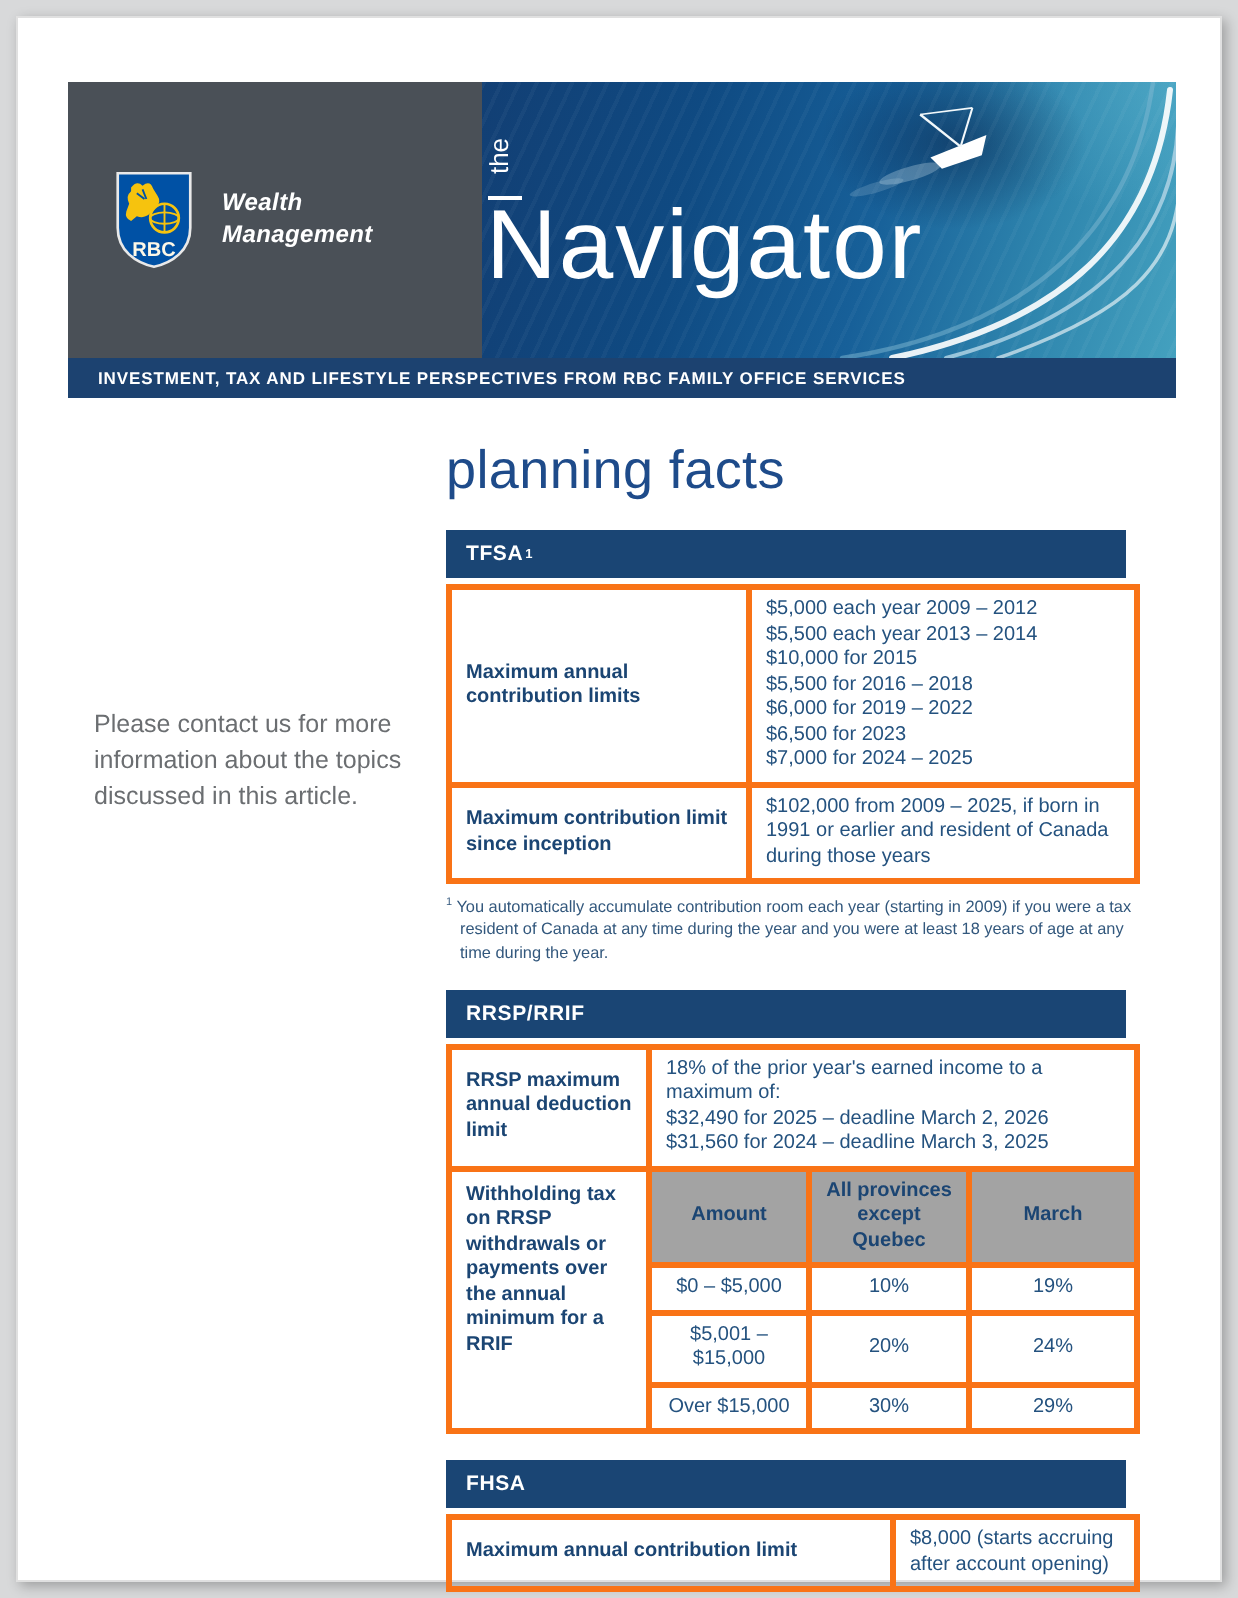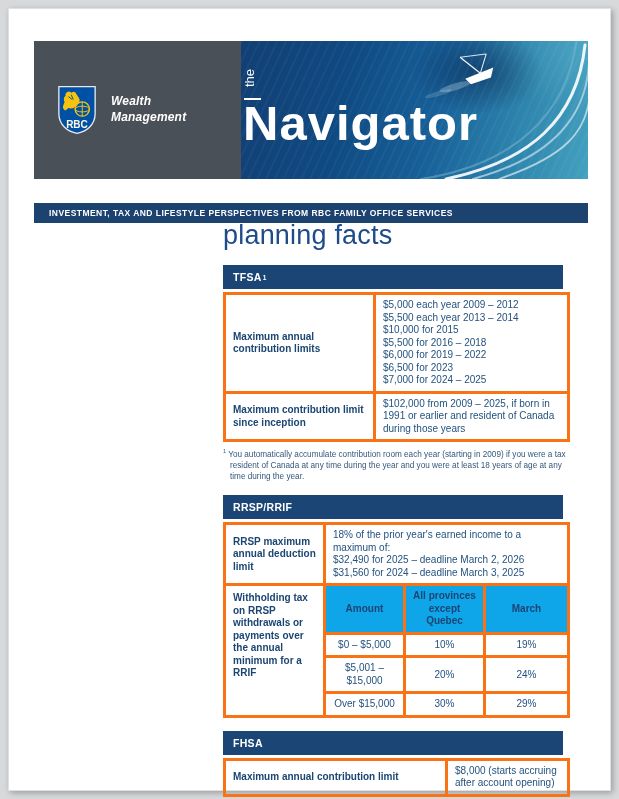--- a/index.html
+++ b/index.html
@@ -31,30 +31,30 @@
       linear-gradient(102deg,#123f74 0%, #0f4a82 30%, #176099 56%, #2f86ae 80%, #44a1bf 100%);
   }
   .hero-the{
     position:absolute;left:-11px;top:29px;width:40px;height:16px;
     color:#ffffff;font-size:13px;text-align:center;line-height:16px;
     transform:rotate(-90deg);
   }
   .the-rule{position:absolute;left:3px;top:57px;width:17px;height:2px;background:#ffffff;}
   .hero-title{
     position:absolute;left:2px;top:58px;
-    color:#ffffff;font-size:49px;line-height:1;letter-spacing:1px;font-weight:bold;
+    color:#ffffff;font-size:49px;line-height:1;letter-spacing:1px;font-weight:normal;
   }
   .hero-svg{position:absolute;left:0;top:0;width:100%;height:100%;}
 
   
   .banner{
     position:absolute;left:25px;top:170px;width:554px;height:20px;
     background:#1c4270;color:#ffffff;
     display:flex;align-items:center;padding-left:15px;box-sizing:border-box;
-    font-size:8.5px;font-weight:bold;letter-spacing:.45px;margin-top:24px;
+    font-size:8.5px;font-weight:bold;letter-spacing:.45px;
   }
 
   
   .contact-note{
     position:absolute;left:38px;top:344px;width:162px;
     color:#6b6e71;font-size:12.5px;line-height:1.45;
   }
 
   
   .main-col{position:absolute;left:214px;top:210px;width:356px;}
@@ -72,21 +72,21 @@
   .sec-bar sup{font-size:6.5px;margin-left:1px;font-weight:bold;}
 
   table.dtable{border-collapse:collapse;width:347px;margin-top:3px;border:2px solid #54575c;table-layout:fixed;}
   .dtable td,.dtable th{
     border:3px solid #f97316;padding:4px 7px;
     font-size:10px;line-height:1.25;color:#24527f;
     vertical-align:middle;text-align:left;word-wrap:break-word;
   }
   .dtable .lbl{font-weight:bold;color:#1b4573;}
   .dtable .vtop{vertical-align:top;padding-top:6px;}
-  .dtable th{background:#0ea5e9;font-weight:bold;color:#1b4573;text-align:center;}
+  .dtable th{background:#a3a3a3;font-weight:bold;color:#1b4573;text-align:center;}
   .dtable td.c{text-align:center;}
   .val-line{white-space:nowrap;}
 
   .footnote{
     margin:6px 0 0 0;width:347px;
     font-size:8.2px;line-height:1.35;color:#33587d;
     padding-left:7px;text-indent:-7px;
   }
   .footnote sup{font-size:5.5px;}
 </style>
@@ -135,20 +135,21 @@
         <div class="hero-the">the</div>
         <div class="the-rule"></div>
         <div class="hero-title">Navigator</div>
       </div>
     </div>
 
     <div class="banner">
       <span>INVESTMENT, TAX AND LIFESTYLE PERSPECTIVES FROM RBC FAMILY OFFICE SERVICES</span>
     </div>
 
+    <div class="contact-note">Please contact us for more information about the topics discussed in this article.</div>
 
     <div class="main-col">
       <h1 class="article-title">
         <span>planning facts</span>
       </h1>
 
       <div class="section">
         <div class="sec-bar">
           <span>TFSA</span>
           <sup>1</sup>

